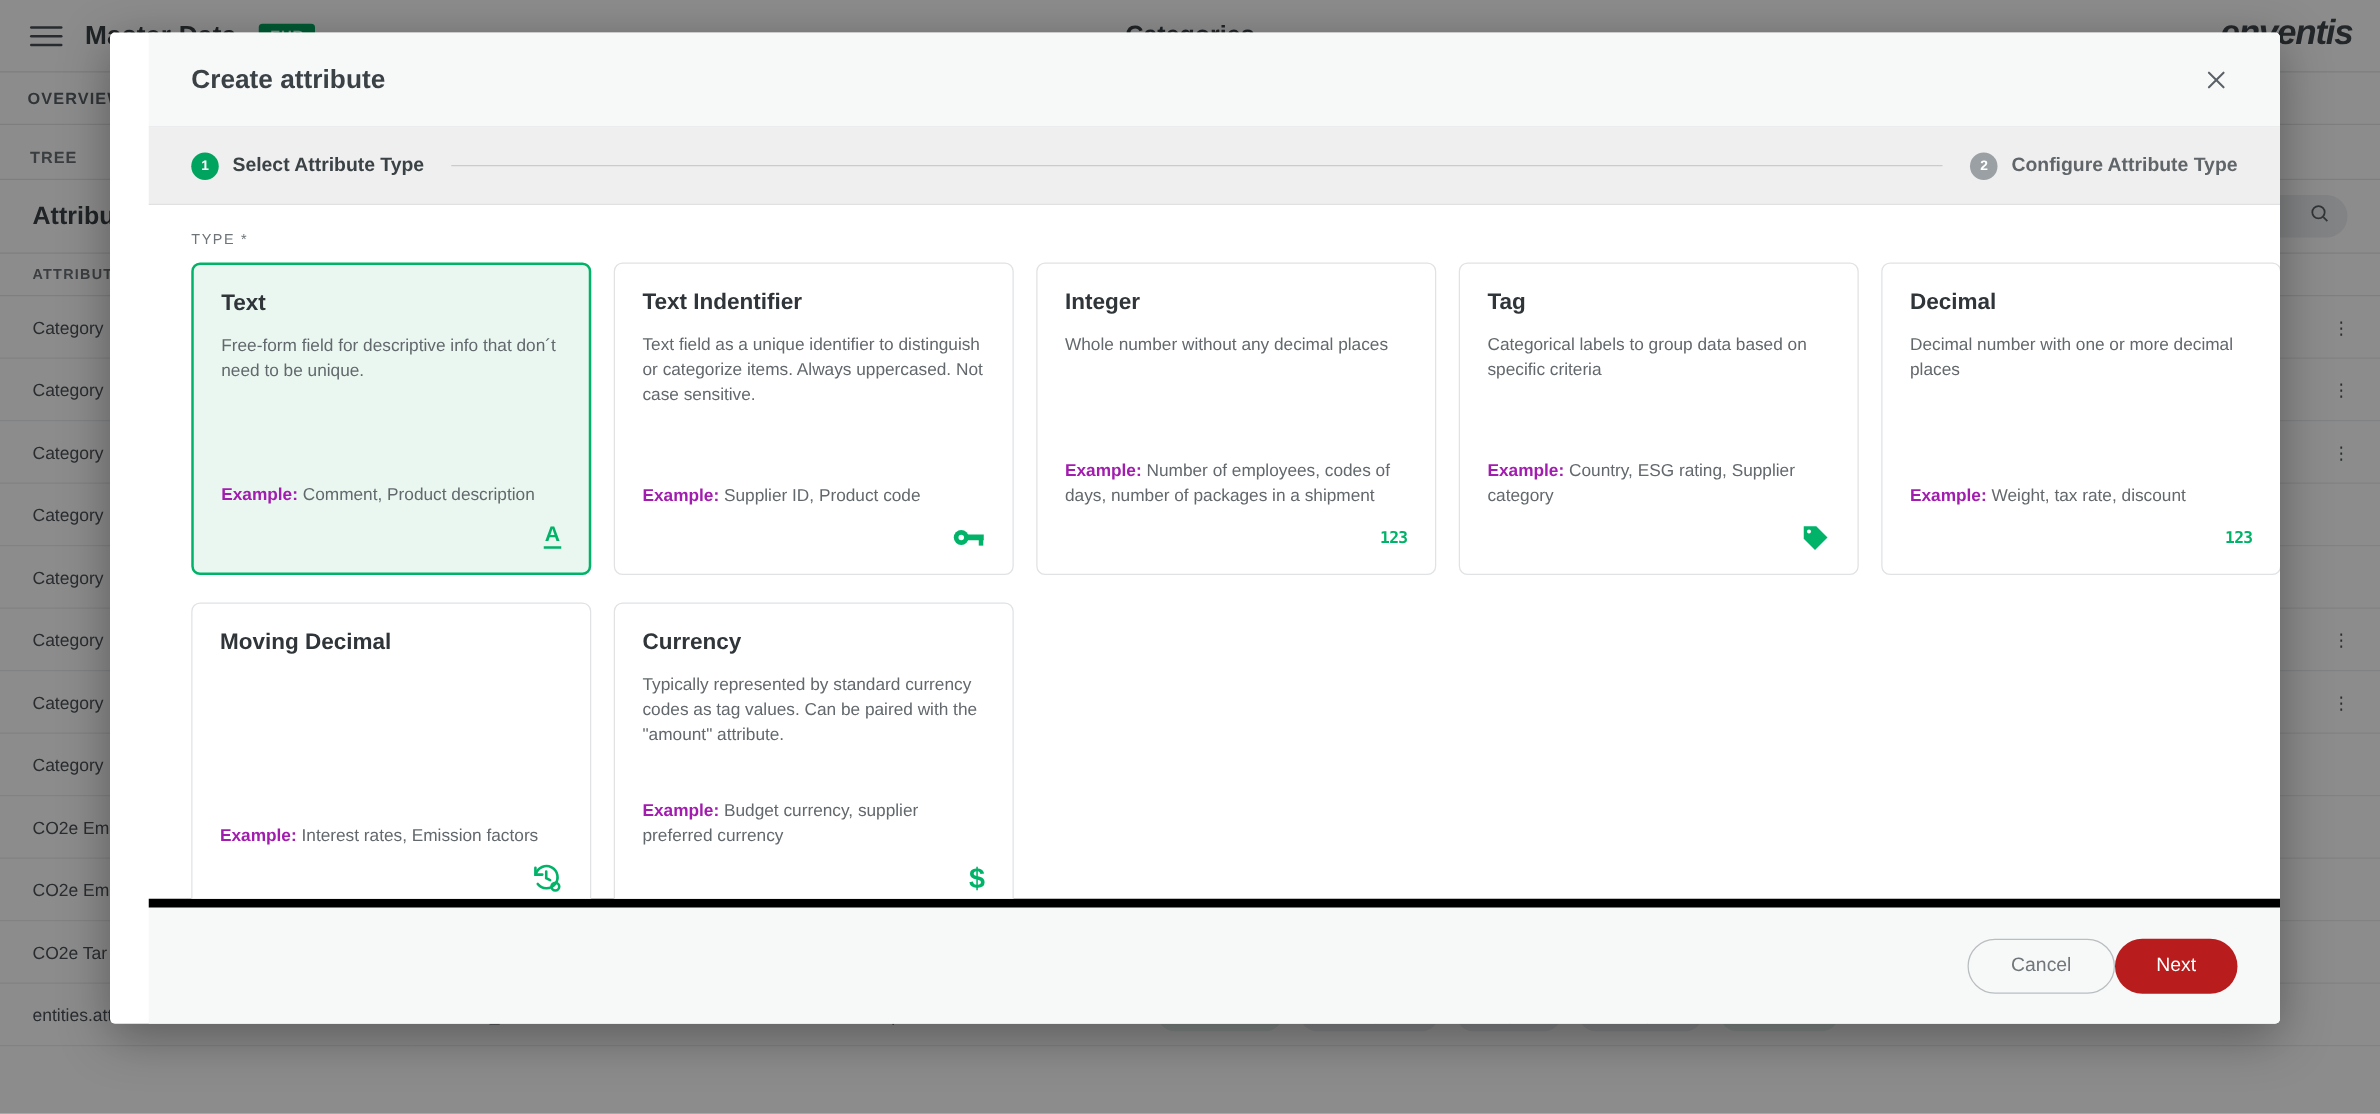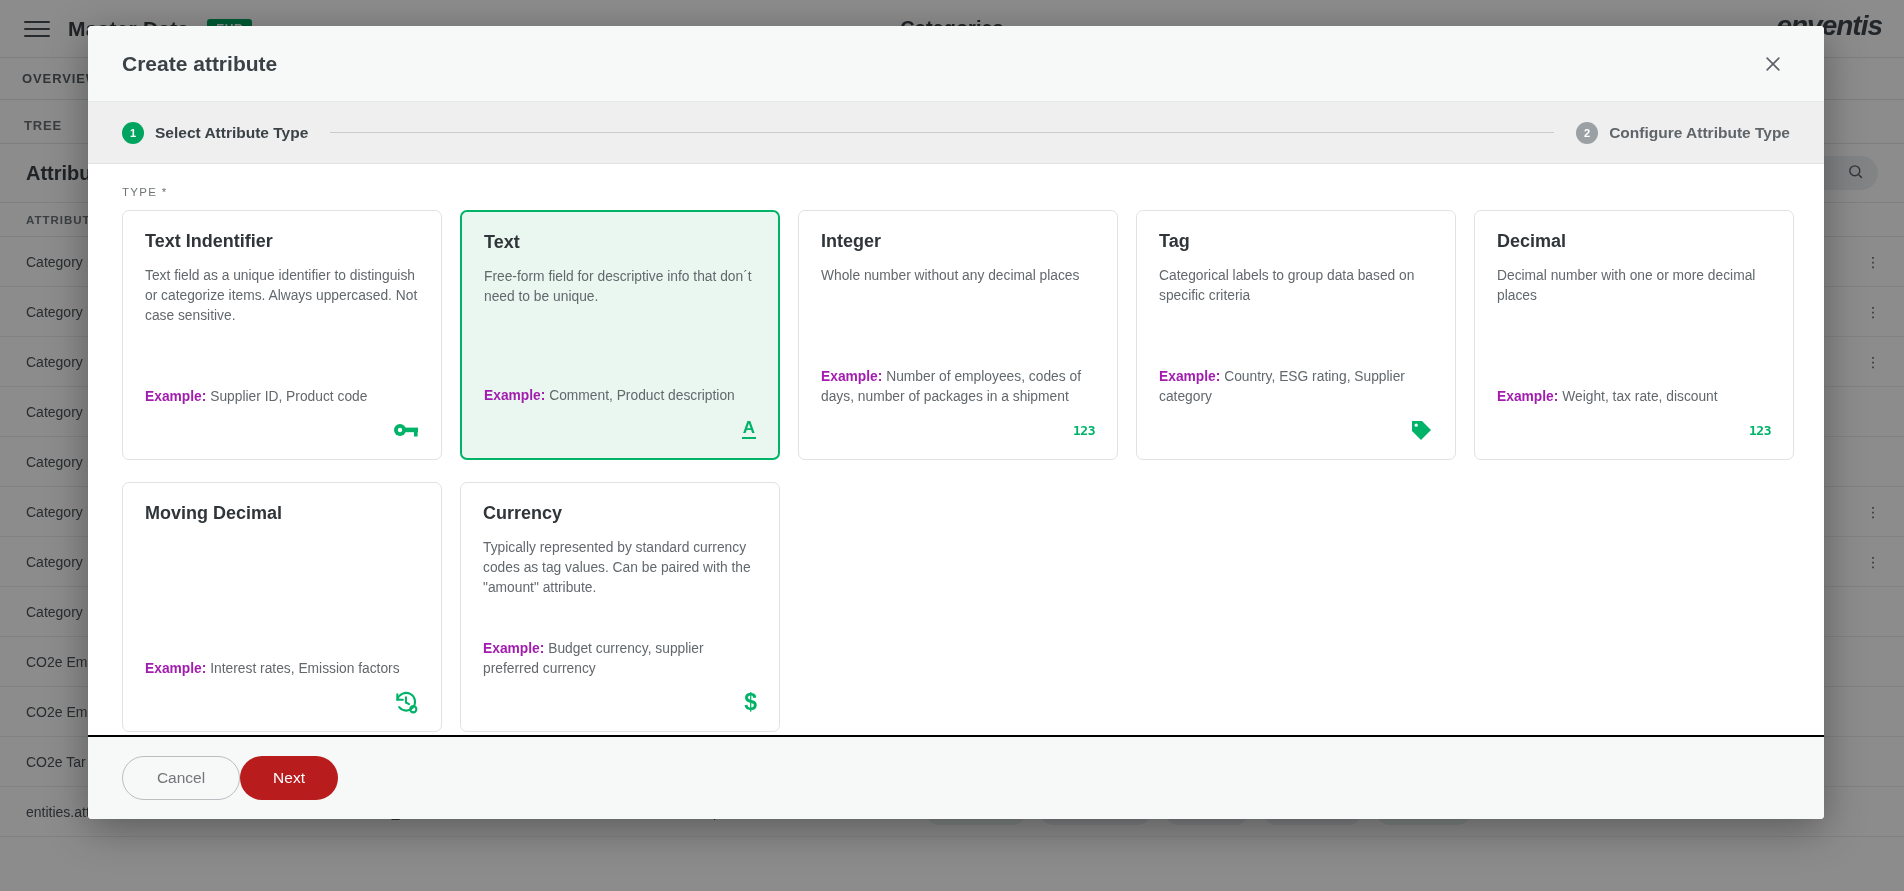--- a/index.html
+++ b/index.html
@@ -87,21 +87,21 @@
 
   
   #scrim {
     position:absolute; inset:0; background: rgba(0,0,0,.45);
   }
   #modal {
     position:absolute;
     left: 88px; top: 26px; width: 1736px; height: 793px;
     background:#ffffff; border-radius: 4px;
     box-shadow: 0 10px 40px rgba(0,0,0,.35);
-    display:flex; flex-direction:column; overflow:hidden;
+    display:flex; flex-direction:column; overflow:hidden;padding-left:31px;
   }
   .modal-head {
     height: 76px; background:#f7f8f8; display:flex; align-items:center;
     justify-content:space-between; padding: 0 34px;
     border-bottom:1px solid #e6e8ea;
   }
   .modal-title { font-size: 21px; font-weight:700; color:#3b4246; }
   .close-btn {
     width: 34px; height:34px; display:flex; align-items:center; justify-content:center;
     cursor:pointer; color:#5c6368;
@@ -152,22 +152,22 @@
   .icon-123 { font-family:"DejaVu Sans Mono", monospace; font-size: 13px; font-weight:700; letter-spacing:-.5px; }
   .icon-A {
     font-size: 17px; font-weight:700; border-bottom:2px solid #00b368;
     line-height: 1.05; padding: 0 1px;
   }
   .icon-hash { font-size: 24px; font-weight:700; line-height:1; }
   .icon-dollar { font-size: 23px; font-weight:700; line-height:1; }
 
   
   .modal-foot {
-    height: 84px; background:#f7f8f8; border-top:2px solid #000000;
-    display:flex; align-items:center; justify-content:flex-start;
+    height: 100px; background:#f7f8f8; border-top:7px solid #000000;
+    display:flex; align-items:center; justify-content:flex-end;
     padding: 0 34px;
   }
   .btn-cancel {
     min-width: 118px; height: 44px; border-radius: 22px;
     border:1px solid #b9bec1; background:transparent; color:#70767a;
     font-size: 15.5px; font-family:inherit; cursor:pointer;
   }
   .btn-next {
     min-width: 98px; height: 44px; border-radius: 22px; border:none;
     background:#b91c1c; color:#fff; font-size:15.5px; font-family:inherit; cursor:pointer;
@@ -357,49 +357,49 @@
       <span class="step-num todo">2</span>
       <span class="step-label todo">Configure Attribute Type</span>
     </div>
   </div>
 
   <div class="modal-body">
     <div class="field-label">TYPE *</div>
 
     <div class="cards-grid">
 
+      <div class="type-card selected">
+        <div class="card-title">Text</div>
+        <div class="card-desc">Free-form field for descriptive info that don´t need to be unique.</div>
+        <div class="card-example">
+          <b>Example:</b>
+          <span>Comment, Product description</span>
+        </div>
+        <div class="card-icon">
+            <span class="icon-A">A</span>
+          </div>
+      </div>
+
       <div class="type-card">
         <div class="card-title">Text Indentifier</div>
         <div class="card-desc">Text field as a unique identifier to distinguish or categorize items. Always uppercased. Not case sensitive.</div>
         <div class="card-example">
           <b>Example:</b>
           <span>Supplier ID, Product code</span>
         </div>
         <div class="card-icon">
           <svg width="26" height="18" viewBox="0 0 26 18" fill="#00b368">
             <circle cx="7" cy="9" r="6"></circle>
               <circle cx="7" cy="9" r="2.2" fill="#fff"></circle>
             <rect x="11" y="6.6" width="14" height="4.6"></rect>
             <rect x="21" y="10.5" width="3.6" height="5"></rect>
           </svg>
         </div>
       </div>
 
-      <div class="type-card selected">
-        <div class="card-title">Text</div>
-        <div class="card-desc">Free-form field for descriptive info that don´t need to be unique.</div>
-        <div class="card-example">
-          <b>Example:</b>
-          <span>Comment, Product description</span>
-        </div>
-        <div class="card-icon">
-            <span class="icon-A">A</span>
-          </div>
-      </div>
-
       <div class="type-card">
         <div class="card-title">Integer</div>
         <div class="card-desc">Whole number without any decimal places</div>
         <div class="card-example">
           <b>Example:</b>
           <span>Number of employees, codes of days, number of packages in a shipment</span>
         </div>
         <div class="card-icon">
             <span class="icon-123">123</span>
           </div>

